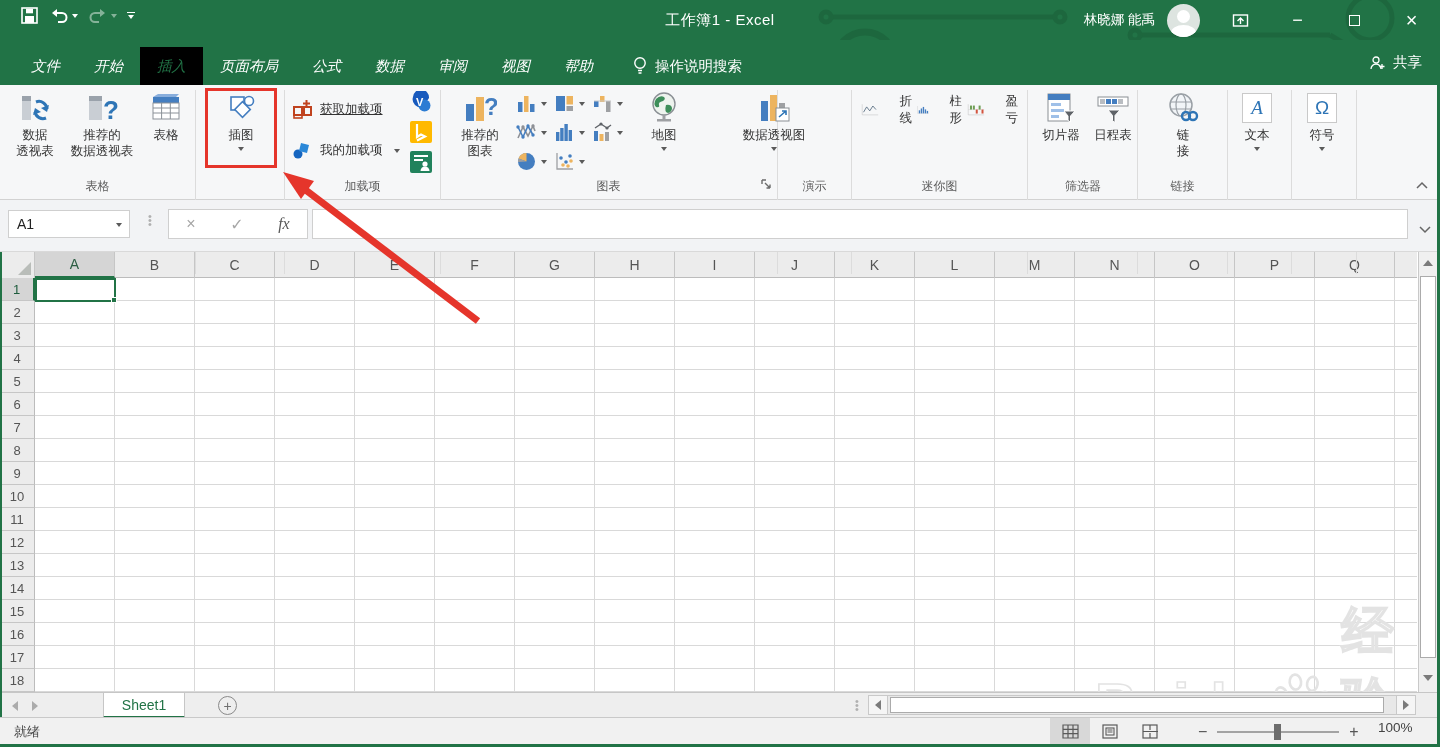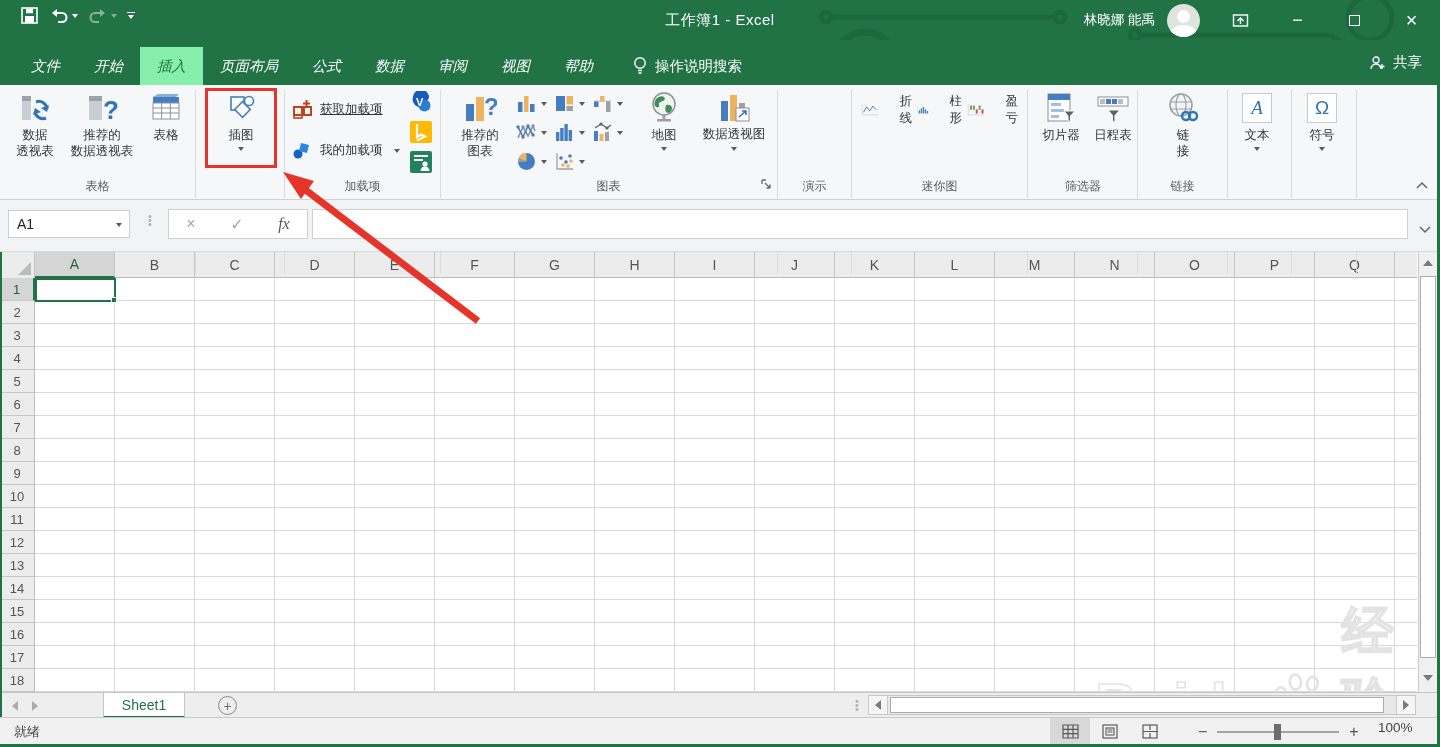--- a/index.html
+++ b/index.html
@@ -21,21 +21,21 @@
   .avatar .hd { position:absolute; left:10px; top:6px; width:13px; height:13px; border-radius:50%; background:#fff; }
   .avatar .bd { position:absolute; left:4px; top:21px; width:25px; height:16px; border-radius:50% 50% 0 0; background:#fff; }
   .winbtns { position:absolute; right:0; top:0; height:40px; display:flex; z-index:3; }
   .wb { width:57px; height:40px; display:flex; align-items:center; justify-content:center; font-size:18px; }
   .maxbox { width:11px; height:11px; border:1.5px solid #fff; }
 
   
   .tabrow { position:absolute; left:0; top:40px; width:1440px; height:45px; background:#217346; color:#fff; z-index:2; display:flex; align-items:flex-end; }
   .tabs { display:flex; margin-left:14px; }
   .tab { height:38px; display:flex; align-items:center; padding:0 17px; font-size:14.5px;font-style:italic; }
-  .tab.active { background:#86efac; color:#217346; }
+  .tab.active { background:#000000; color:#217346; }
   .assistant { height:38px; display:flex; align-items:center; gap:7px; margin-left:22px; font-size:14.5px; }
   .sharebtn { position:absolute; right:18px; top:0; height:45px; display:flex; align-items:center; gap:7px; font-size:14.5px; }
 
   
   .ribbon { position:absolute; left:0; top:85px; width:1440px; height:115px; background:#f6f7f8; border-bottom:1px solid #d2d2d2; z-index:2; }
   .gdiv { position:absolute; top:5px; height:184px; max-height:186px; bottom:7px; width:1px; background:#dcdcdc; }
   .glabel { position:absolute; bottom:4px; font-size:12px; color:#5c5c5c; text-align:center; }
   .bigbtn { position:absolute; top:4px; height:88px; display:flex; flex-direction:column; align-items:center; }
   .bb-ic { height:38px; display:flex; align-items:center; justify-content:center; }
   .bb-l { font-size:12.5px; color:#333; line-height:16px; white-space:nowrap; }
@@ -426,21 +426,21 @@
             <circle cx="16" cy="13" r="11" fill="#eef3ee" stroke="#8a8f94" stroke-width="1.4"></circle>
             <path d="M8 8 q4 -4 8 -2 q2 2 -1 4 q-5 1 -4 4 q1 3 -3 2 q-3 -3 0 -8 Z" fill="#3e8e5a"></path>
             <path d="M18 14 q5 -1 6 3 q0 4 -4 5 q-4 -1 -2 -8 Z" fill="#3e8e5a"></path>
             <rect x="14.5" y="24" width="3" height="4" fill="#9ea0a3"></rect>
             <rect x="9" y="28" width="14" height="2.5" fill="#9ea0a3"></rect>
           </svg>
       </span>
       <span class="bb-l">地图</span>
       <span class="ddg"></span>
     </div>
-    <div class="bigbtn" style="left:692px;width:84px;font-family:Liberation Mono, monospace;">
+    <div class="bigbtn" style="left:732px;width:84px;">
       <span class="bb-ic">
         <svg width="34" height="34" viewBox="0 0 34 34">
             <rect x="4" y="10" width="7" height="20" fill="#447ec0"></rect>
             <rect x="13" y="4" width="7" height="26" fill="#edb45f"></rect>
             <rect x="22" y="12" width="6" height="18" fill="#9ea0a3"></rect>
             <rect x="19" y="17" width="13" height="13" fill="#fff" stroke="#8a8f94"></rect>
             <path d="M22 26 l7 -6 M29 24 v-4 h-4" stroke="#2e75b6" stroke-width="1.6" fill="none"></path>
           </svg>
       </span>
       <span class="bb-l">数据透视图</span>

